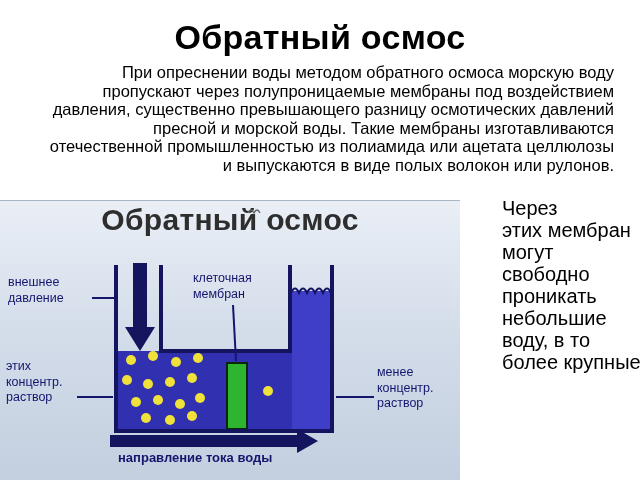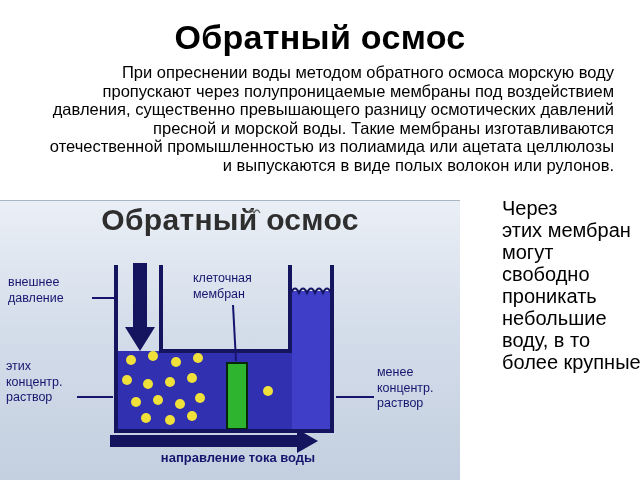--- a/index.html
+++ b/index.html
@@ -24,21 +24,21 @@
     position:absolute;top:2px;left:0;width:100%;text-align:center;
     font-size:30px;font-weight:bold;color:#2e2e2e;z-index:2;letter-spacing:.3px;
   }
   .squiggle{position:absolute;left:246px;top:5px;z-index:3;}
   .apparatus{position:absolute;left:0;top:0;z-index:1;}
   .dlabel{
     position:absolute;z-index:2;font-size:12.5px;font-weight:normal;
     line-height:15.5px;color:var(--label-navy,#15156e);
   }
   .flow-label{
-    position:absolute;z-index:2;left:118px;top:249px;width:240px;text-align:center;
+    position:absolute;z-index:2;left:118px;top:249px;width:240px;text-align:left;
     font-size:13px;font-weight:bold;color:var(--label-navy,#15156e);
   }
   .right-text{
     position:absolute;left:462px;top:197px;width:176px;
     font-size:20px;line-height:22px;overflow:hidden;height:283px;margin-left:40px;
   }
   
   .wall{stroke:var(--navy,#14145f);stroke-width:4;fill:none;}
   .water-d{fill:var(--water-dark,#3030b0);}
   .water-l{fill:var(--water-light,#3e3ec8);}

